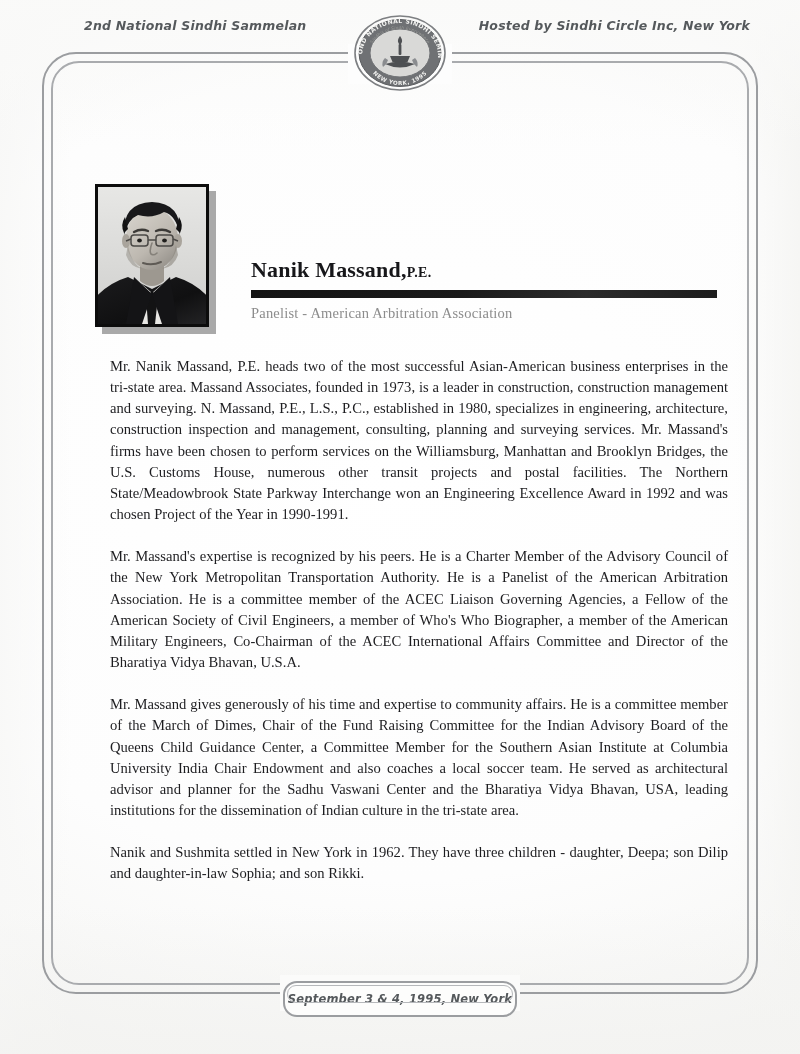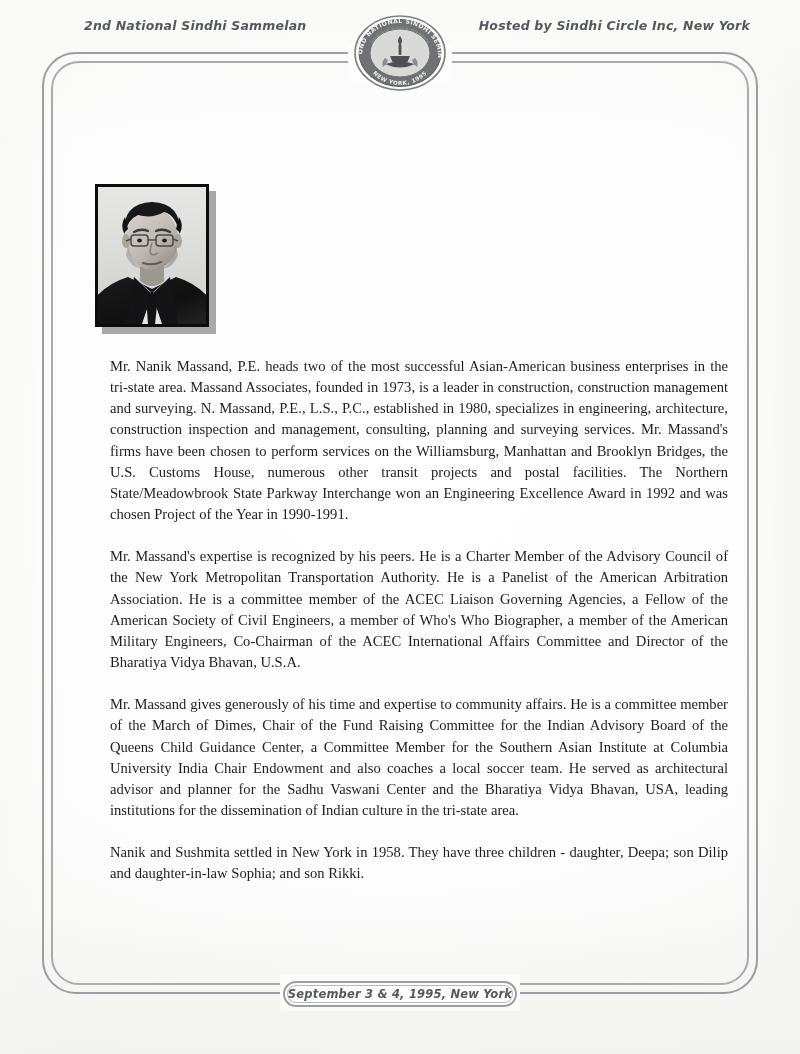--- a/index.html
+++ b/index.html
@@ -203,21 +203,21 @@
     text-justify: inter-word;
   }
   .body-text p:last-child { margin-bottom: 0; }
 
   
   .footer-pill {
     position: absolute;
     left: 283px;
     top: 981px;
     width: 234px;
-    height: 26px;
+    height: 36px;
     border: 2px solid #9b9da0;
     border-radius: 14px;
     background: #fdfdfc;
     box-sizing: border-box;
     z-index: 5;
     display: flex;
     align-items: center;
     justify-content: center;
   }
   .footer-pill-inner {
@@ -353,26 +353,33 @@
         <path d="M54 56 q-3 8 -1 11 q3 2 6 -1" stroke="#85817a" stroke-width="1.6" fill="none" stroke-linecap="round"></path>
 
         <path d="M45 76 q9 3 18 -1" stroke="#5e5a55" stroke-width="2" fill="none" stroke-linecap="round"></path>
 
         <path d="M30 58 q3 18 14 24 q-12 -2 -16 -14 Z" fill="#96918a" opacity="0.55"></path>
         <path d="M78 58 q-3 18 -14 24 q12 -2 16 -14 Z" fill="#8c877f" opacity="0.6"></path>
       </svg>
     </div>
   </div>
 
+  <div class="name-block">
+    <div class="person-name">
+      <span>Nanik Massand,</span><span class="person-suffix">P.E.</span>
+    </div>
+    <div class="name-rule"></div>
+    <div class="person-role">Panelist - American Arbitration Association</div>
+  </div>
 
   <div class="body-text">
     <p>Mr. Nanik Massand, P.E. heads two of the most successful Asian-American business enterprises in the tri-state area. Massand Associates, founded in 1973, is a leader in construction, construction management and surveying.  N. Massand, P.E., L.S., P.C., established in 1980, specializes in engineering, architecture, construction inspection and management, consulting, planning and surveying services.  Mr. Massand's firms have been chosen to perform services on the Williamsburg, Manhattan and Brooklyn Bridges, the U.S. Customs House, numerous other transit projects and postal facilities.  The Northern State/Meadowbrook State Parkway Interchange won an Engineering Excellence Award in 1992 and was chosen Project of the Year in 1990-1991.</p>
     <p>Mr. Massand's expertise is recognized by his peers.  He is a Charter Member of the Advisory Council of the New York Metropolitan Transportation Authority.  He is a Panelist of the American Arbitration Association.  He is a committee member of the ACEC Liaison Governing Agencies, a Fellow of the American Society of Civil Engineers, a member of Who's Who Biographer, a member of the American Military Engineers, Co-Chairman of the ACEC International Affairs Committee and Director of the Bharatiya Vidya Bhavan, U.S.A.</p>
     <p>Mr. Massand gives generously of his time and expertise to community affairs.  He is a committee member of the March of Dimes, Chair of the Fund Raising Committee for the Indian Advisory Board of the Queens Child Guidance Center, a Committee Member for the Southern Asian Institute at Columbia University India Chair Endowment and also coaches a local soccer team.  He served as architectural advisor and planner for the Sadhu Vaswani Center and the Bharatiya Vidya Bhavan, USA, leading institutions for the dissemination of Indian culture in the tri-state area.</p>
-    <p>Nanik and Sushmita settled in New York in 1958.  They have three children - daughter, Deepa; son Dilip and daughter-in-law Sophia; and son Rikki.</p>
+    <p>Nanik and Sushmita settled in New York in 1962.  They have three children - daughter, Deepa; son Dilip and daughter-in-law Sophia; and son Rikki.</p>
   </div>
 
   <div class="footer-pill">
     <span class="footer-text">September 3 &amp; 4, 1995, New York</span>
   </div>
   <div class="footer-pill-inner"></div>
 
 </div>
 
 </body></html>

